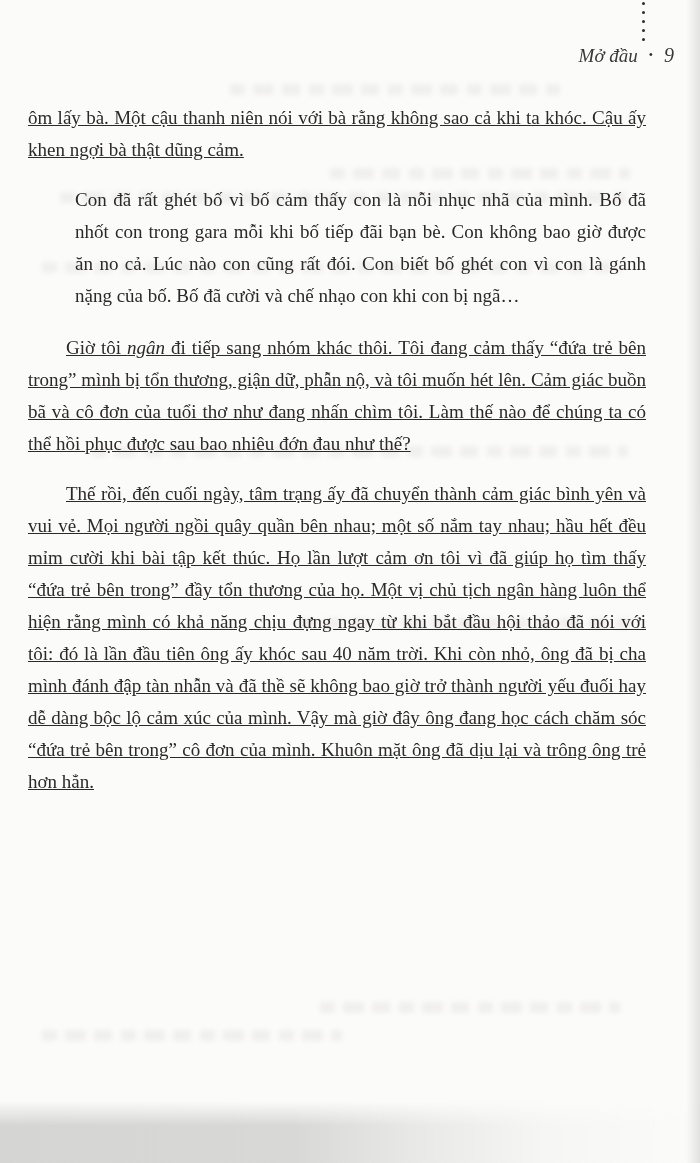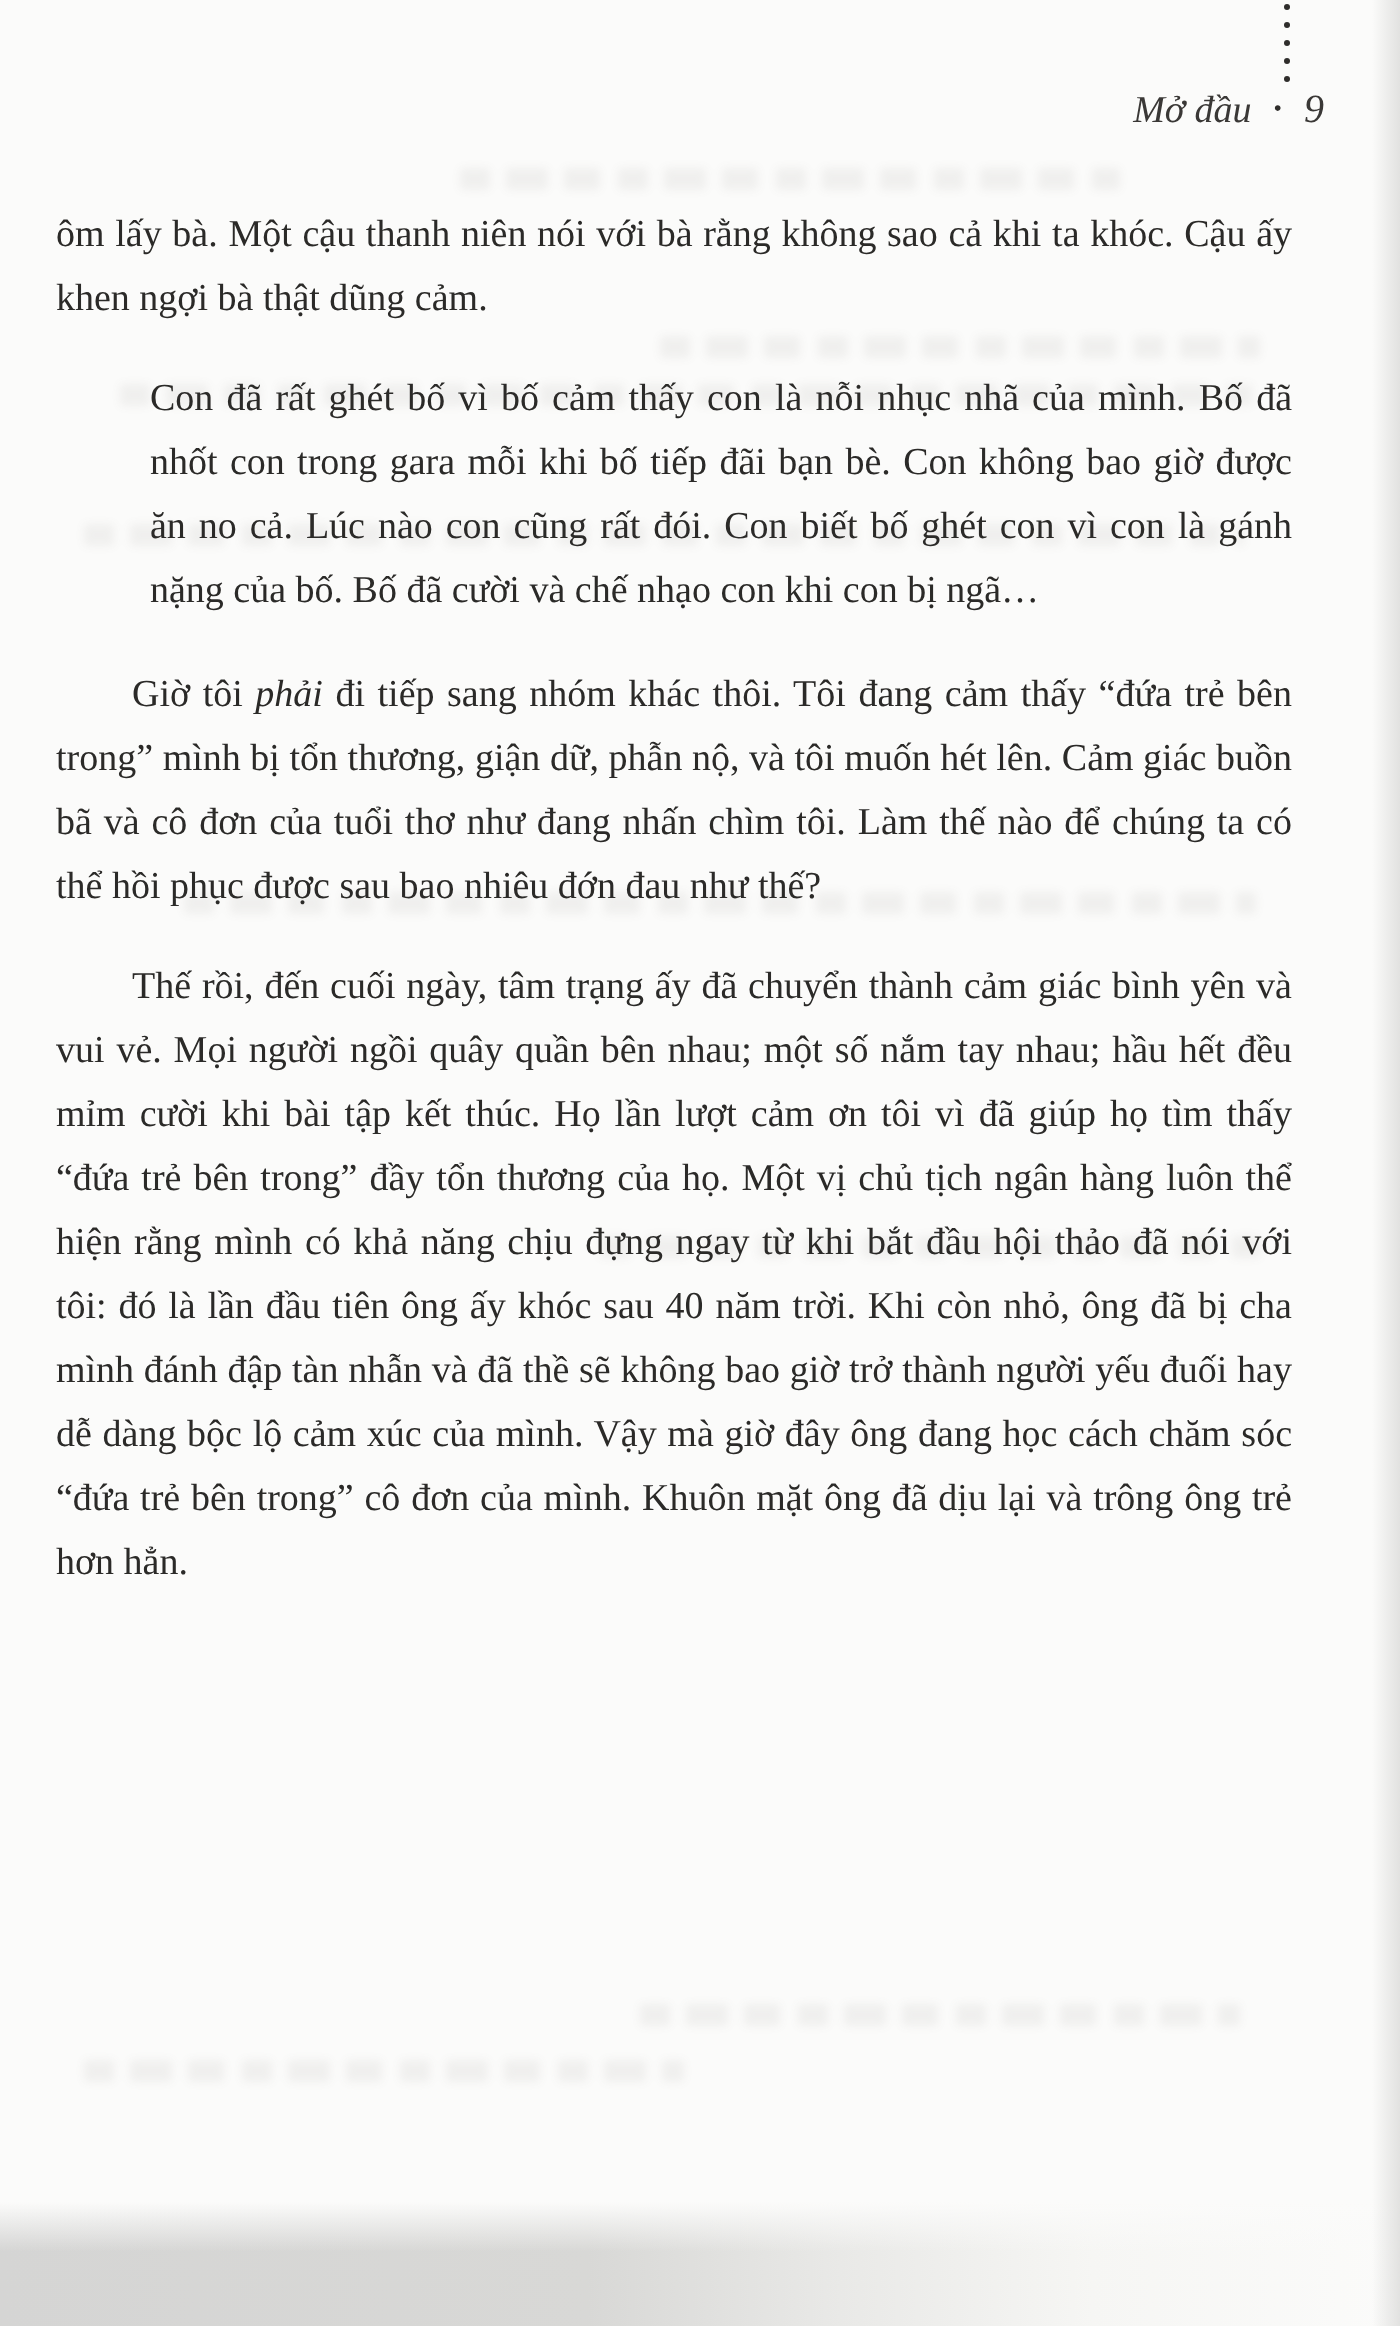--- a/index.html
+++ b/index.html
@@ -11,21 +11,21 @@
     background: #fbfbfa;
     overflow: hidden;
     font-family: "Liberation Serif", "DejaVu Serif", serif;
     color: #2b2a28;
   }
 
   
   .running-header {
     position: absolute;
     top: 44px;
-    right: 38px;
+    right: 26px;
     display: flex;
     align-items: baseline;
     gap: 11px;
     font-style: italic;
     font-size: 19px;
     color: #3a3836;
     z-index: 2;
   }
   .header-bullet {
     font-style: normal;
@@ -55,21 +55,21 @@
   .text-block {
     position: absolute;
     top: 102px;
     left: 28px;
     width: 618px;
     font-size: 19px;
     line-height: 32px;
     text-align: justify;
     z-index: 2;
   }
-  .para { margin: 0 0 18px 0; text-indent: 38px; }
+  .para { margin: 0 0 18px 0; text-indent: 38px; text-decoration: underline; }
   .para.no-indent { text-indent: 0; }
   .quote {
     margin: 2px 0 20px 47px;
     padding: 0;
     text-indent: 0;
   }
   em { font-style: italic; }
 
   
   .bleed {
@@ -131,17 +131,17 @@
 
   <header class="running-header">
     <span class="header-title">Mở đầu</span>
     <span class="header-bullet">•</span>
     <span class="header-page">9</span>
   </header>
 
   <main class="text-block">
     <p class="para no-indent">ôm lấy bà. Một cậu thanh niên nói với bà rằng không sao cả khi ta khóc. Cậu ấy khen ngợi bà thật dũng cảm.</p>
     <blockquote class="quote">Con đã rất ghét bố vì bố cảm thấy con là nỗi nhục nhã của mình. Bố đã nhốt con trong gara mỗi khi bố tiếp đãi bạn bè. Con không bao giờ được ăn no cả. Lúc nào con cũng rất đói. Con biết bố ghét con vì con là gánh nặng của bố. Bố đã cười và chế nhạo con khi con bị ngã…</blockquote>
-    <p class="para"><span>Giờ tôi </span><em>phải</em><span> đi tiếp sang nhóm khác thôi. Tôi đang cảm thấy “đứa trẻ bên trong” mình bị tổn thương, giận dữ, phẫn nộ, và tôi muốn hét lên. Cảm giác buồn bã và cô đơn của tuổi thơ như đang nhấn chìm tôi. Làm thế nào để chúng ta có thể hồi phục được sau bao nhiêu đớn đau như thế?</span></p>
+    <p class="para"><span>Giờ tôi </span><em>ngân</em><span> đi tiếp sang nhóm khác thôi. Tôi đang cảm thấy “đứa trẻ bên trong” mình bị tổn thương, giận dữ, phẫn nộ, và tôi muốn hét lên. Cảm giác buồn bã và cô đơn của tuổi thơ như đang nhấn chìm tôi. Làm thế nào để chúng ta có thể hồi phục được sau bao nhiêu đớn đau như thế?</span></p>
     <p class="para">Thế rồi, đến cuối ngày, tâm trạng ấy đã chuyển thành cảm giác bình yên và vui vẻ. Mọi người ngồi quây quần bên nhau; một số nắm tay nhau; hầu hết đều mỉm cười khi bài tập kết thúc. Họ lần lượt cảm ơn tôi vì đã giúp họ tìm thấy “đứa trẻ bên trong” đầy tổn thương của họ. Một vị chủ tịch ngân hàng luôn thể hiện rằng mình có khả năng chịu đựng ngay từ khi bắt đầu hội thảo đã nói với tôi: đó là lần đầu tiên ông ấy khóc sau 40 năm trời. Khi còn nhỏ, ông đã bị cha mình đánh đập tàn nhẫn và đã thề sẽ không bao giờ trở thành người yếu đuối hay dễ dàng bộc lộ cảm xúc của mình. Vậy mà giờ đây ông đang học cách chăm sóc “đứa trẻ bên trong” cô đơn của mình. Khuôn mặt ông đã dịu lại và trông ông trẻ hơn hẳn.</p>
   </main>
 
 </div>
 
 </body></html>

